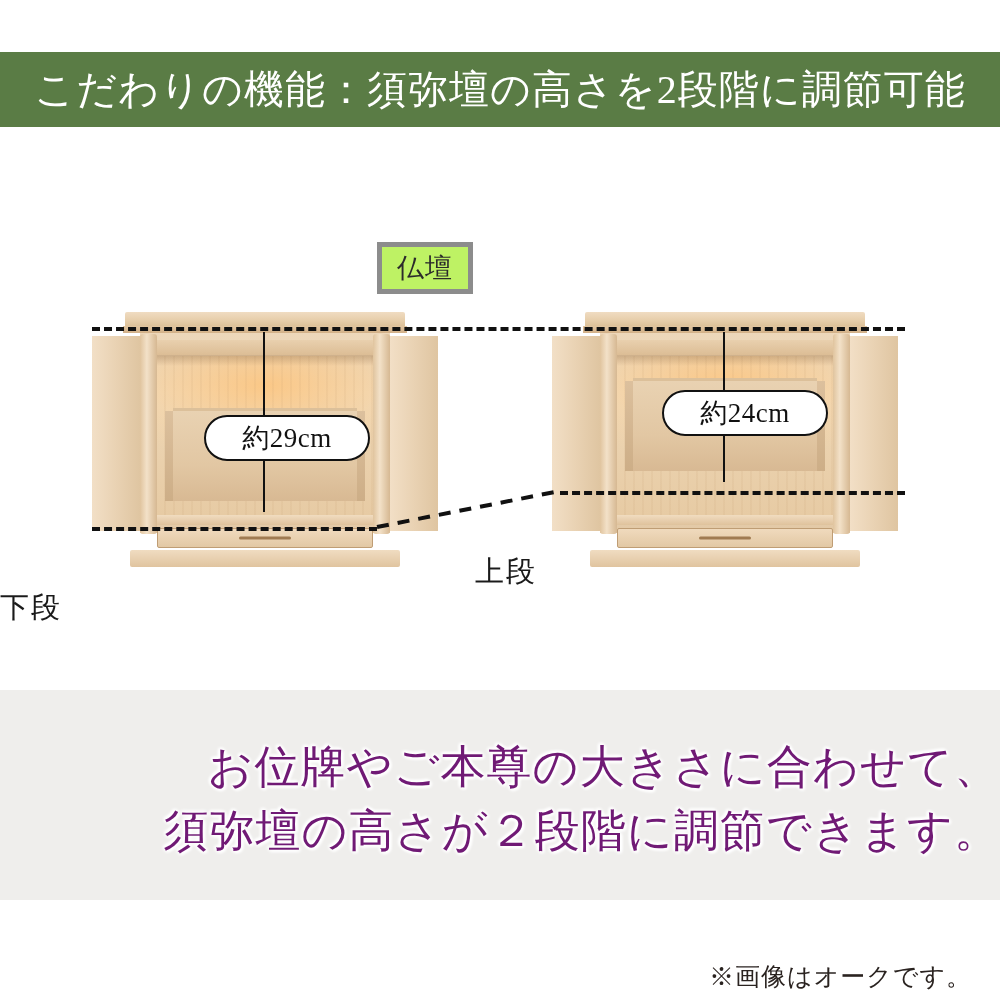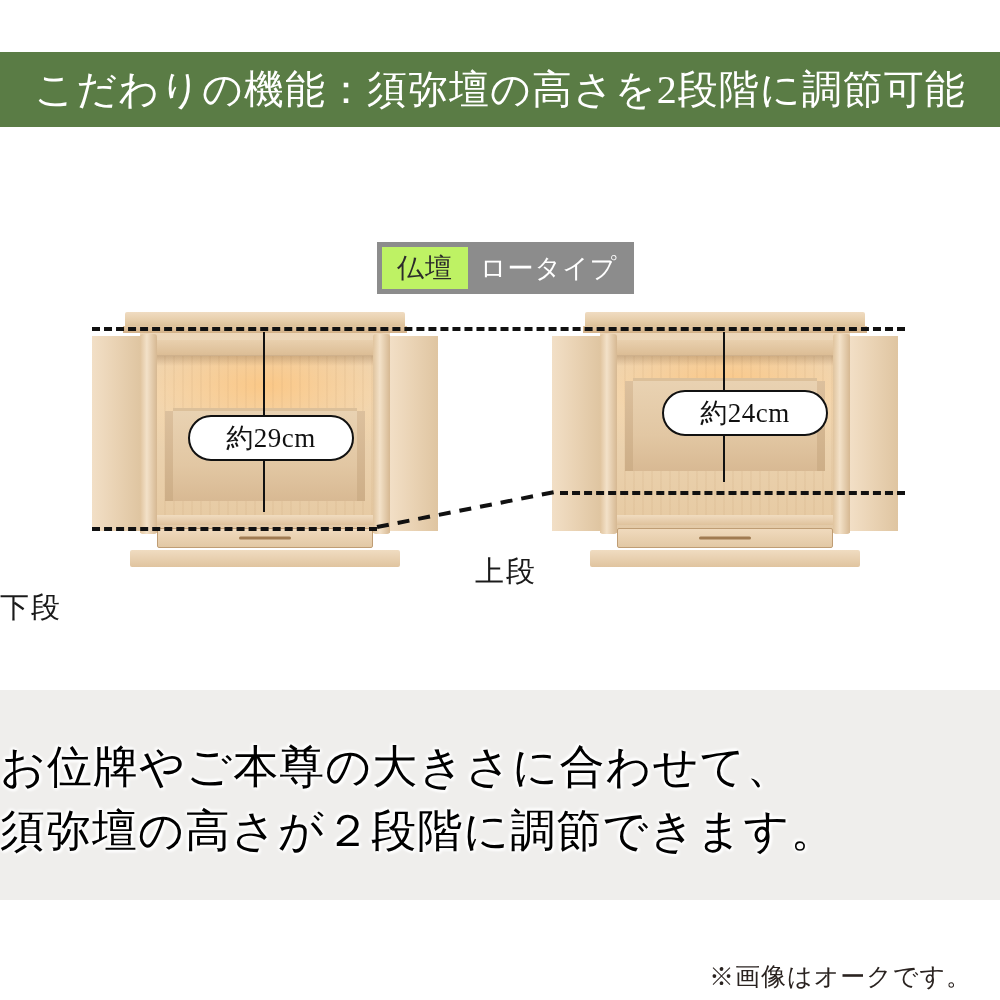--- a/index.html
+++ b/index.html
@@ -179,21 +179,21 @@
     background:#ffffff;
     border:2px solid #111111;
     border-radius:26px;
     height:46px;
     display:flex; align-items:center; justify-content:center;
     font-size:27px; color:#111111;
     font-family:"Liberation Serif", serif;
     letter-spacing:.5px;
     z-index:6;
   }
-  .pill-left{ left:188px; top:415px; width:166px; }
+  .pill-left{ left:204px; top:415px; width:166px; }
   .pill-right{ left:662px; top:390px; width:166px; }
 
   
   .dash-h{
     position:absolute; height:0;
     border-top:4px dashed #111111;
     z-index:5;
   }
   .dash-top{ left:92px; top:327px; width:813px; }
   .dash-bot-left{ left:92px; top:527px; width:285px; }
@@ -208,22 +208,22 @@
   }
   .tier-left{ left:0; top:588px; width:525px; }
   .tier-right{ left:475px; top:552px; width:500px; text-align:left; }
 
   
   .gray-panel{
     position:absolute; left:0; top:690px; width:1000px; height:210px;
     background:#efeeec;
   }
   .headline{
-    position:absolute; left:0; width:1000px; text-align:left;
-    color:#000000;
+    position:absolute; left:0; width:1000px; text-align:right;
+    color:#701a75;
     font-size:45px; line-height:64px;
     font-family:"Liberation Serif", serif;
     letter-spacing:1px;
     text-shadow:
       2px 0 3px #ffffff, -2px 0 3px #ffffff,
       0 2px 3px #ffffff, 0 -2px 3px #ffffff,
       2px 2px 3px #ffffff, -2px -2px 3px #ffffff;
     z-index:3;
   }
   .headline-l1{ top:735px; }
@@ -239,21 +239,20 @@
 </style>
 </head>
 <body>
 
 <div class="banner">
   <span class="banner-text">こだわりの機能：須弥壇の高さを2段階に調節可能</span>
 </div>
 
 <div class="badge-outer">
   <span class="badge-white">仏壇</span>
-  <span class="badge-gray">ロータイプ</span>
 </div>
 
 <div class="illus">
 
   <div class="cabinet cab-left">
     <div class="door door-outer-l"></div>
     <div class="door door-outer-r"></div>
     <div class="cap"></div>
     <div class="cap-edge"></div>
     <div class="body"></div>

